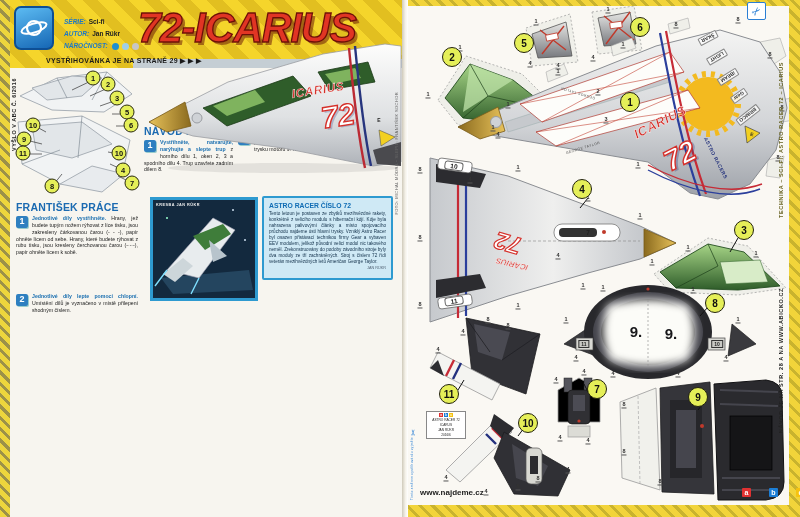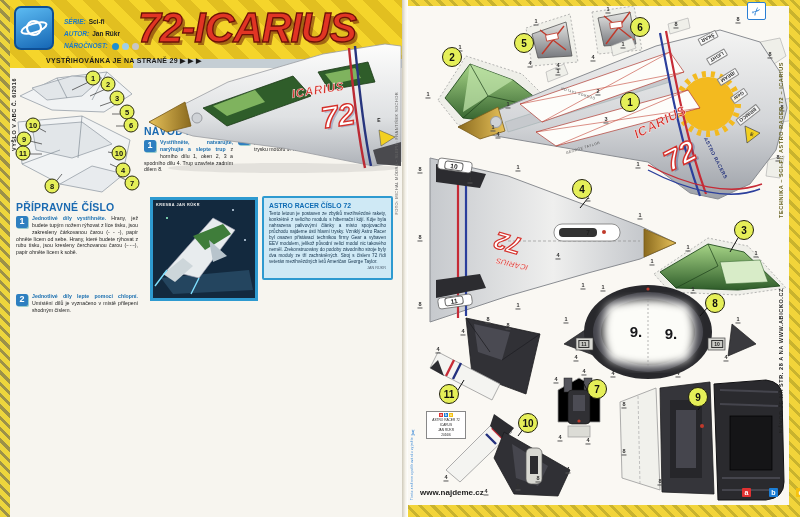--- a/index.html
+++ b/index.html
@@ -221,21 +221,21 @@
     <div class="photo-credit">FOTO: MICHAL MÓDRA • SLEPIL: FRANTIŠEK SOCHOR</div>
 
     <div class="sec-head" style="left:144px;top:125px;">NÁVOD NA SLEPENÍ</div>
     <div class="step" style="left:144px;top:139px;width:89px;">
       <span class="stepnum">1</span><span class="lead">Vystřihněte, natvarujte, narýhujte a slepte trup</span><span> z horního dílu 1, oken 2, 3 a spodního dílu 4. Trup uzavřete zadním dílem 8.</span>
     </div>
     <div class="step" style="left:238px;top:132px;width:157px;">
       <span class="stepnum">2</span><span class="lead">Na předek lodi nalepte křídélka 5 a 6.</span><span> Na spodní díl přilepte přistávací nohu 7. Na zadní část letounu nalepte trysku motoru 9. Na strany přilepte přistávací nohy 10 a 11.</span>
     </div>
 
-    <div class="sec-head" style="left:16px;top:201px;">PŘÍPRAVNÉ ČÍSLO</div>
+    <div class="sec-head" style="left:16px;top:201px;">FRANTIŠEK PRÁCE</div>
     <div class="step" style="left:16px;top:215px;width:122px;">
       <span class="stepnum">1</span><span class="lead">Jednotlivé díly vystřihněte.</span><span> Hrany, jež budete tupým nožem rýhovat z líce tisku, jsou zakresleny čárkovanou čarou (- - -), papír ohněte lícem od sebe. Hrany, které budete rýhovat z rubu tisku, jsou kresleny čerchovanou čarou (-·-·-), papír ohněte lícem k sobě.</span>
     </div>
     <div class="step" style="left:16px;top:293px;width:122px;">
       <span class="stepnum">2</span><span class="lead">Jednotlivé díly lepte pomocí chlopní.</span><span> Umístění dílů je vyznačeno v místě přilepení shodným číslem.</span>
     </div>
 
     <div class="inset">
       <div class="inset-caption">KRESBA JAN RŮKR</div>
       <svg width="102" height="98" viewBox="0 0 102 98">

